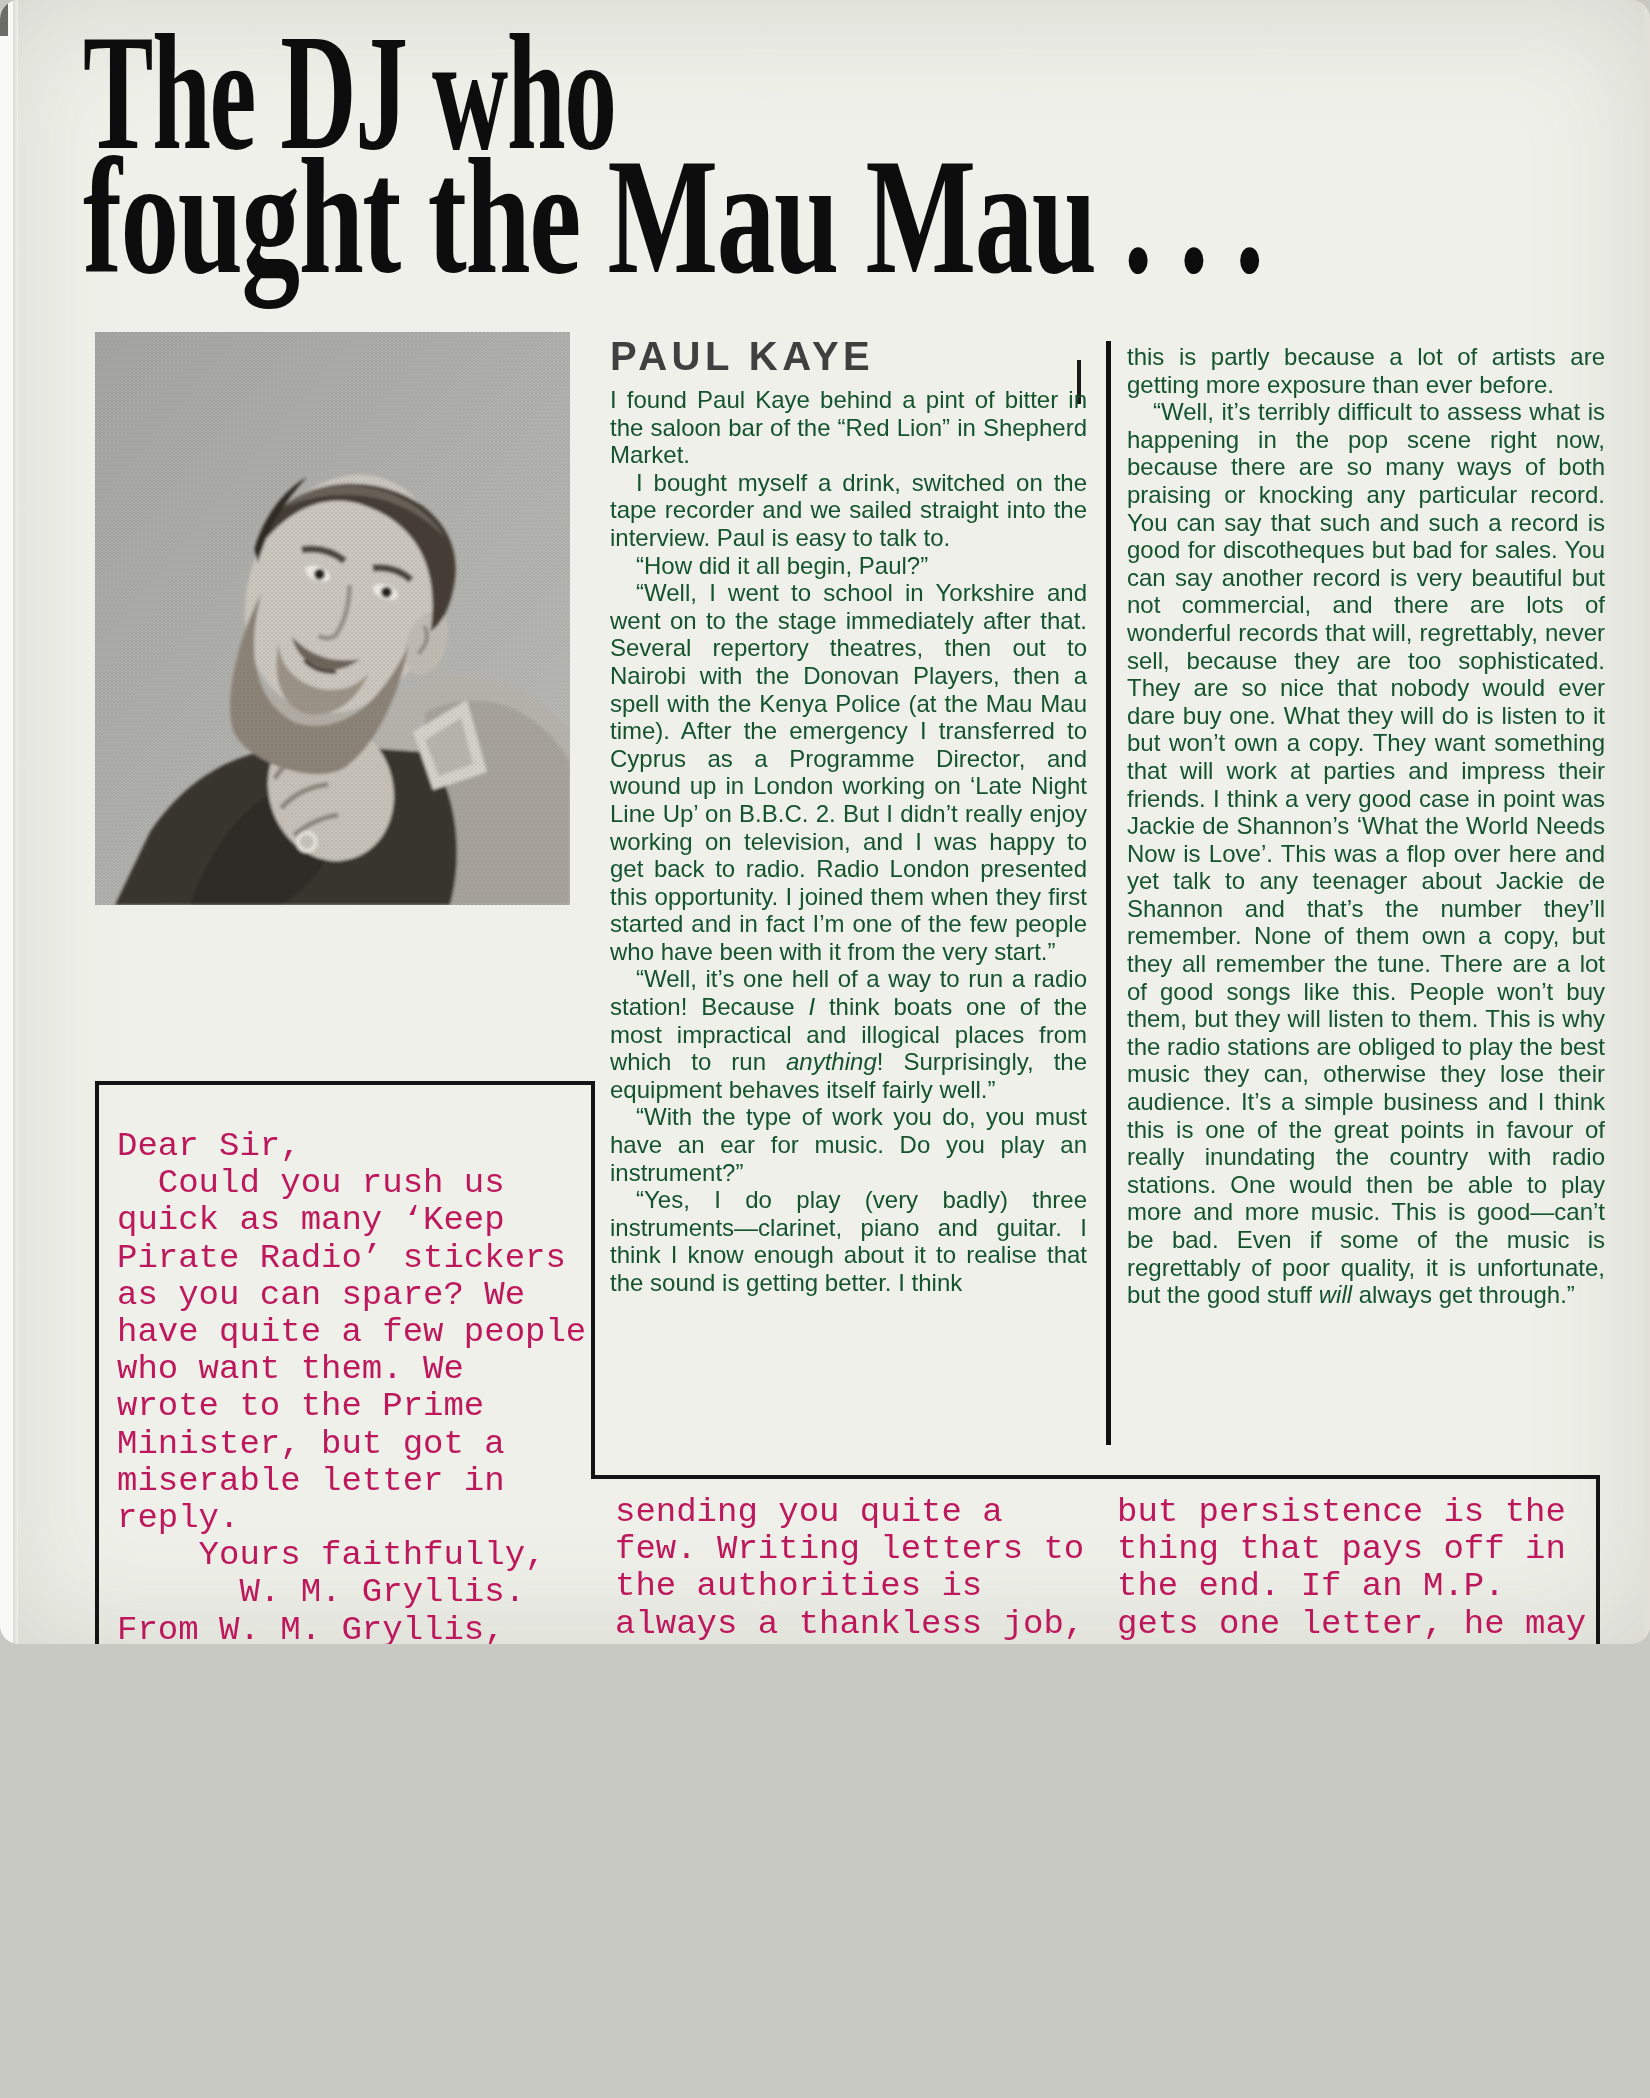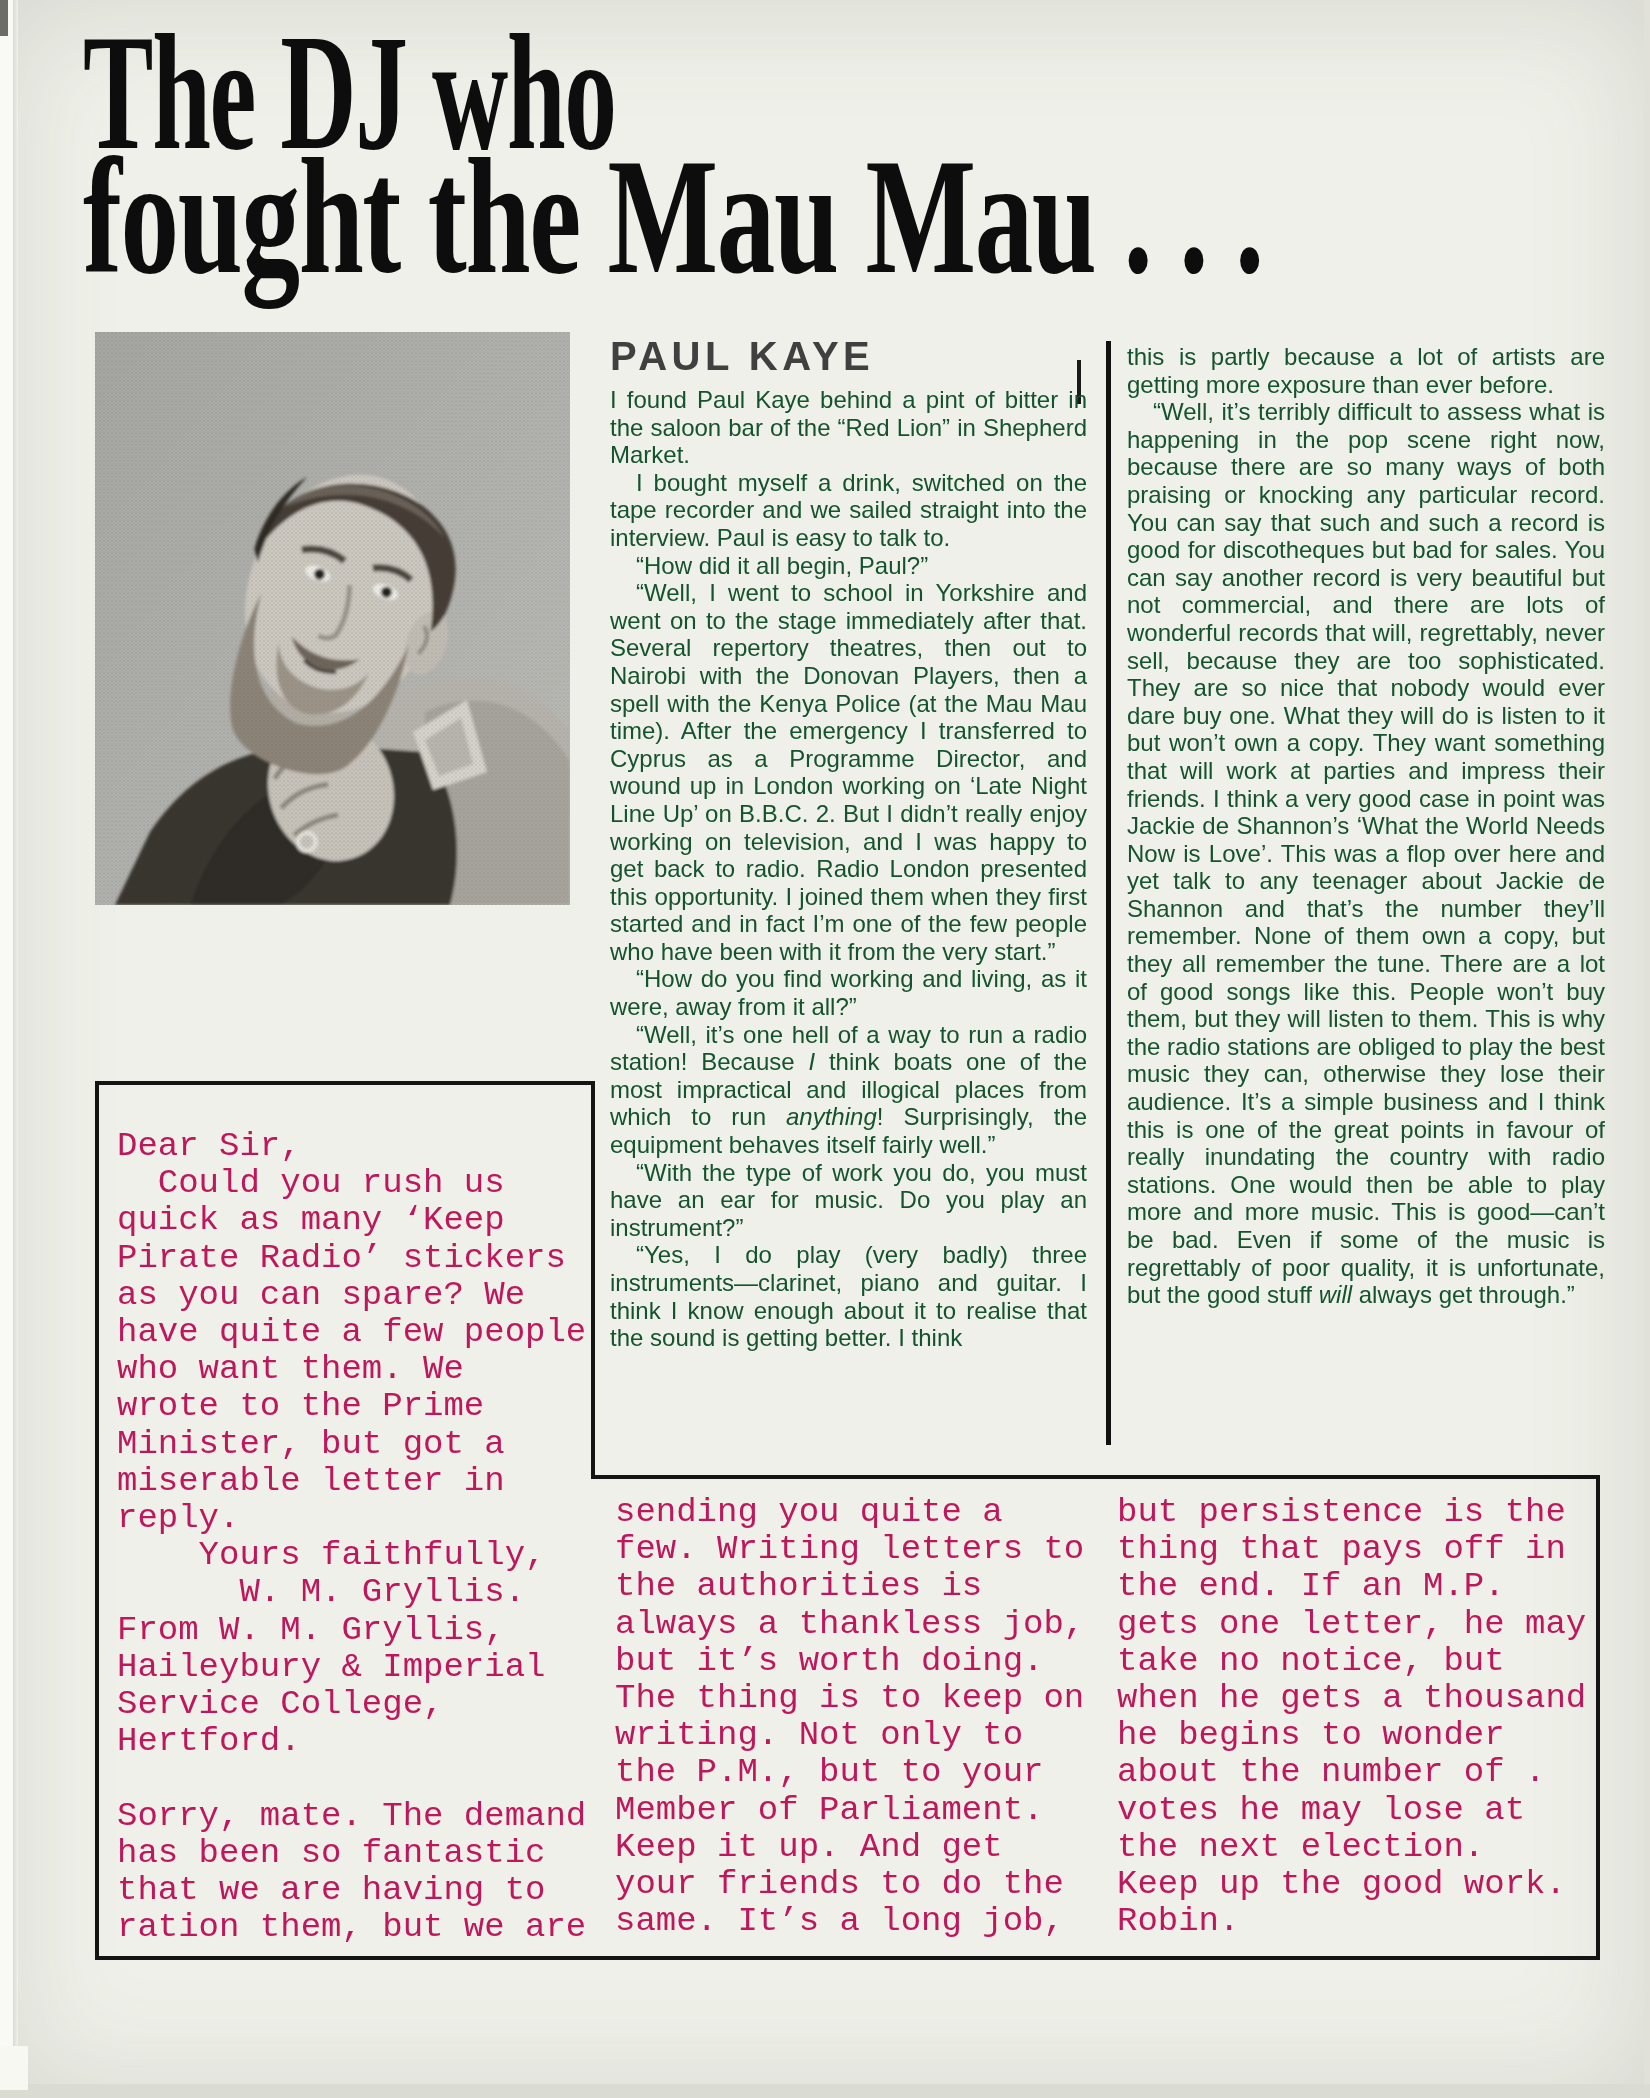--- a/index.html
+++ b/index.html
@@ -1,23 +1,24 @@
 <!DOCTYPE html>
 <html><head>
 <meta charset="utf-8">
 <style>
   html,body{margin:0;padding:0;background:#c9c9c3;}
   #page{
     position:relative;
-    width:1650px;height:2098px;
+    width:1650px;height:1644px;
     background:#eff0e9;
     overflow:hidden;
     font-family:"Liberation Sans",sans-serif;
     color:#1c1c1c;
     box-shadow:inset 0 0 120px rgba(90,90,80,.18);
+    border-radius:19px;
   }
   
   .edge-left{position:absolute;left:0;top:0;width:13px;height:2098px;background:#f9f9f5;}
   .edge-crease{position:absolute;left:13px;top:0;width:5px;height:2098px;background:linear-gradient(to right,#d9dad2,#eff0e9);}
   .edge-right{position:absolute;right:0;top:0;width:6px;height:2098px;background:#e1e1da;}
   .edge-bottom{position:absolute;left:0;top:2084px;width:1650px;height:14px;background:#dadbd3;}
   .corner-speck{position:absolute;left:0;top:0;width:8px;height:36px;background:#6d6d68;}
   .corner-curl{position:absolute;left:0;top:2046px;width:28px;height:44px;background:#f8f8f3;}
 
   
@@ -166,21 +167,20 @@
   </div>
 
   <div class="byline">PAUL KAYE</div>
   <div class="byline-tick"></div>
 
   <div class="article-col col1">
       <p>I found Paul Kaye behind a pint of bitter in the saloon bar of the “Red Lion” in Shepherd Market.</p>
       <p>I bought myself a drink, switched on the tape recorder and we sailed straight into the interview. Paul is easy to talk to.</p>
       <p>“How did it all begin, Paul?”</p>
       <p>“Well, I went to school in Yorkshire and went on to the stage immediately after that. Several repertory theatres, then out to Nairobi with the Donovan Players, then a spell with the Kenya Police (at the Mau Mau time). After the emergency I transferred to Cyprus as a Programme Director, and wound up in London working on ‘Late Night Line Up’ on B.B.C. 2. But I didn’t really enjoy working on television, and I was happy to get back to radio. Radio London presented this opportunity. I joined them when they first started and in fact I’m one of the few people who have been with it from the very start.”</p>
-      <p>“How do you find working and living, as it were, away from it all?”</p>
       <p>“Well, it’s one hell of a way to run a radio station! Because <i>I</i> think boats one of the most impractical and illogical places from which to run <i>anything</i>! Surprisingly, the equipment behaves itself fairly well.”</p>
       <p>“With the type of work you do, you must have an ear for music. Do you play an instrument?”</p>
       <p>“Yes, I do play (very badly) three instruments—clarinet, piano and guitar. I think I know enough about it to realise that the sound is getting better. I think</p>
     </div>
   <div class="col-rule"></div>
   <div class="article-col col2">
       <p>this is partly because a lot of artists are getting more exposure than ever before.</p>
       <p>“Well, it’s terribly difficult to assess what is happening in the pop scene right now, because there are so many ways of both praising or knocking any particular record. You can say that such and such a record is good for discotheques but bad for sales. You can say another record is very beautiful but not commercial, and there are lots of wonderful records that will, regrettably, never sell, because they are too sophisticated. They are so nice that nobody would ever dare buy one. What they will do is listen to it but won’t own a copy. They want something that will work at parties and impress their friends. I think a very good case in point was Jackie de Shannon’s ‘What the World Needs Now is Love’. This was a flop over here and yet talk to any teenager about Jackie de Shannon and that’s the number they’ll remember. None of them own a copy, but they all remember the tune. There are a lot of good songs like this. People won’t buy them, but they will listen to them. This is why the radio stations are obliged to play the best music they can, otherwise they lose their audience. It’s a simple business and I think this is one of the great points in favour of really inundating the country with radio stations. One would then be able to play more and more music. This is good—can’t be bad. Even if some of the music is regrettably of poor quality, it is unfortunate, but the good stuff <i>will</i> always get through.”</p>
     </div>
 

